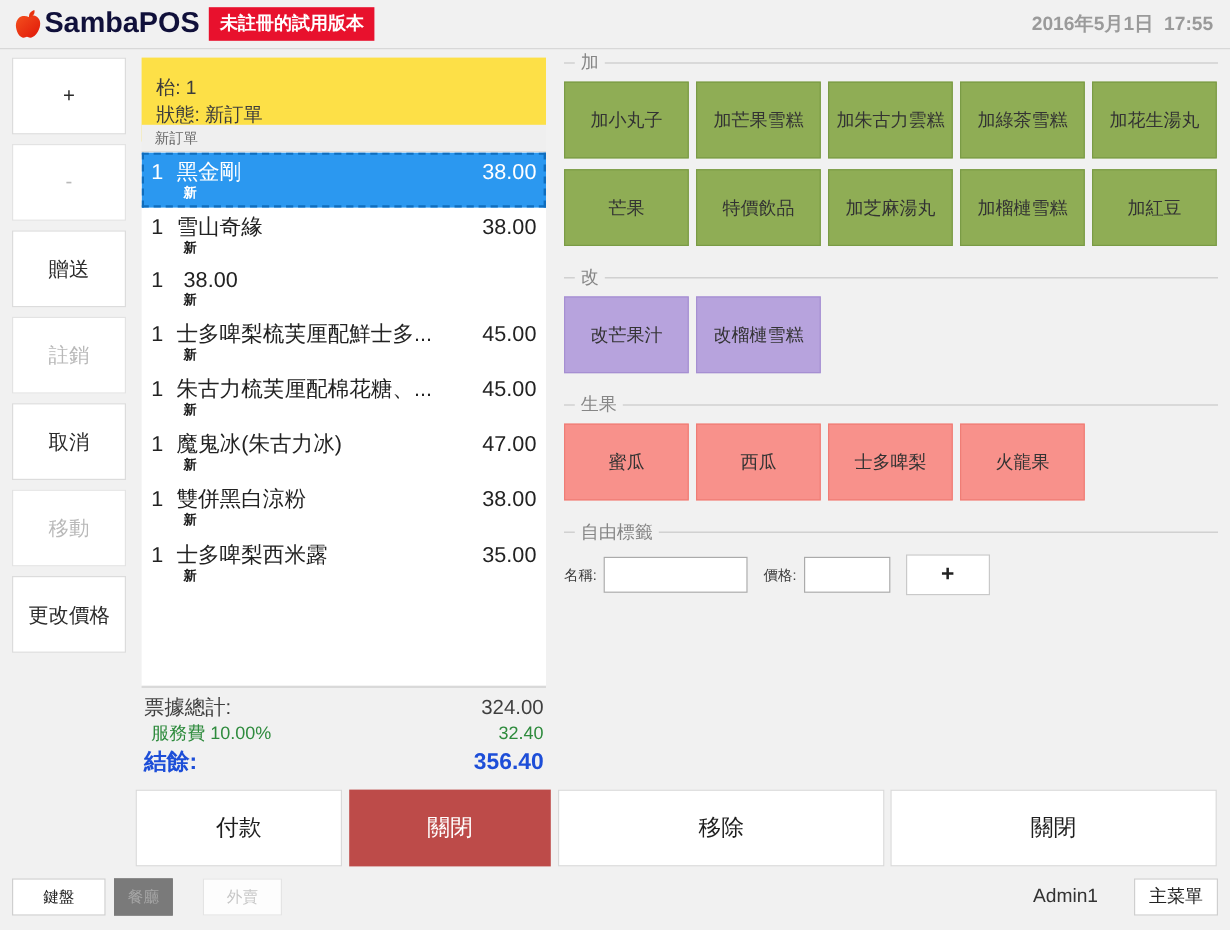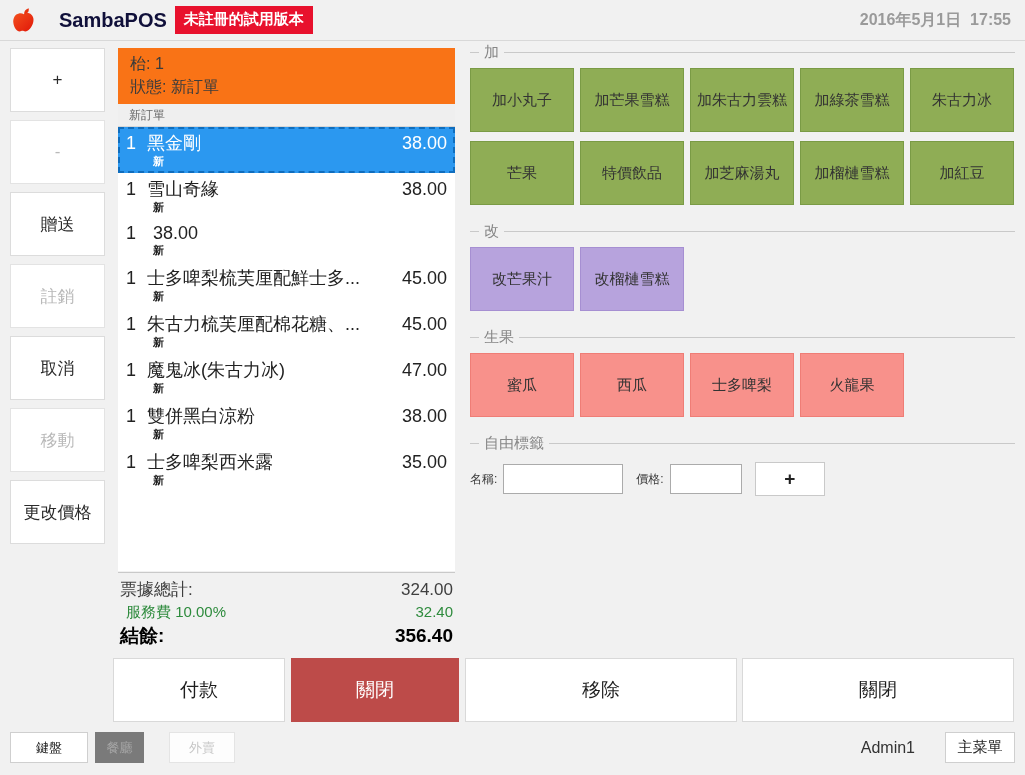--- a/index.html
+++ b/index.html
@@ -9,34 +9,34 @@
     background:#f1f1f1;
     font-family:"Liberation Sans","DejaVu Sans",sans-serif;
     color:#222;
     overflow:hidden;
   }
   
   .topbar { position:absolute; left:0; top:0; width:1025px; height:41px;
             border-bottom:1px solid #d8d8d8; display:flex; align-items:center; }
   .logo-wrap { display:flex; align-items:center; margin-left:10px; }
   .logo-svg { width:27px; height:27px; }
-  .app-title { font-size:20px; font-weight:bold; color:#10103a; margin-left:22px; letter-spacing:0px; }
+  .app-title { font-size:24px; font-weight:bold; color:#10103a; margin-left:0; letter-spacing:0px; }
   .trial-badge { margin-left:8px; color:#fff; font-size:15px; font-weight:bold;
                  padding:4px 9px 5px 9px; }
   .datetime { position:absolute; right:14px; top:10px; font-size:16px; font-weight:bold;
               color:#9a9a9a; white-space:pre; }
   
   .sidebar { position:absolute; left:10px; top:48px; width:95px; }
   .side-btn { width:95px; height:64px; background:#fff; border:1px solid #dcdcdc;
               margin-bottom:8px; display:flex; align-items:center; justify-content:center;
               font-size:17px; color:#2b2b2b; cursor:pointer; }
   .side-btn.disabled { color:#b9b9b9; border-color:#e3e3e3; }
   
   .ticket-header { position:absolute; left:118px; top:48px; width:337px; height:70px;
-                   background:#f97316; padding:4px 12px; }
+                   background:#fde047; padding:14px 12px; }
   .ticket-header div { font-size:16px; color:#3c3c3c; line-height:23px; }
   .ticket-tabstrip { position:absolute; left:118px; top:104px; width:337px; height:23px;
                      background:#efefef; border-bottom:1px solid #d6d6d6;
                      display:flex; align-items:center; }
   .ticket-tab { font-size:12px; color:#666; padding-left:11px; }
   .order-list { position:absolute; left:118px; top:127px; width:337px; height:444px;
                 background:#ffffff; overflow:hidden; }
   .order-row { border:2px dashed transparent; padding:2px 6px 3px 6px; cursor:pointer; }
   .order-row .line1 { display:flex; align-items:baseline; }
   .order-qty { width:21px; font-size:18px; flex:none; }
@@ -194,38 +194,38 @@
   </div>
 <div class="totals" id="totals">
     <div class="trow total">
       <span>票據總計:</span>
       <span>324.00</span>
     </div>
     <div class="trow service" style="color: rgb(46, 139, 61);">
       <span>服務費 10.00%</span>
       <span>32.40</span>
     </div>
-    <div class="trow balance" style="color: #000000;">
+    <div class="trow balance" style="color: #1d4ed8;">
       <span>結餘:</span>
       <span>356.40</span>
     </div>
   </div>
 
 <div class="right-panel" id="rightPanel">
     <div class="group-head">
       <span class="dash"></span>
       <span class="group-title">加</span>
       <span class="line"></span>
     </div>
     <div class="group-body">
       <div class="g-btn" style="background: rgb(143, 173, 85); border-color: rgb(122, 155, 69);">加小丸子</div>
       <div class="g-btn" style="background: rgb(143, 173, 85); border-color: rgb(122, 155, 69);">加芒果雪糕</div>
       <div class="g-btn" style="background: rgb(143, 173, 85); border-color: rgb(122, 155, 69);">加朱古力雲糕</div>
       <div class="g-btn" style="background: rgb(143, 173, 85); border-color: rgb(122, 155, 69);">加綠茶雪糕</div>
-      <div class="g-btn" style="background: rgb(143, 173, 85); border-color: rgb(122, 155, 69);">朱古力冰</div>
+      <div class="g-btn" style="background: rgb(143, 173, 85); border-color: rgb(122, 155, 69);">加花生湯丸</div>
       <div class="g-btn" style="background: rgb(143, 173, 85); border-color: rgb(122, 155, 69);">芒果</div>
       <div class="g-btn" style="background: rgb(143, 173, 85); border-color: rgb(122, 155, 69);">特價飲品</div>
       <div class="g-btn" style="background: rgb(143, 173, 85); border-color: rgb(122, 155, 69);">加芝麻湯丸</div>
       <div class="g-btn" style="background: rgb(143, 173, 85); border-color: rgb(122, 155, 69);">加榴槤雪糕</div>
       <div class="g-btn" style="background: rgb(143, 173, 85); border-color: rgb(122, 155, 69);">加紅豆</div>
     </div>
     <div class="group-head mt">
       <span class="dash"></span>
       <span class="group-title">改</span>
       <span class="line"></span>

